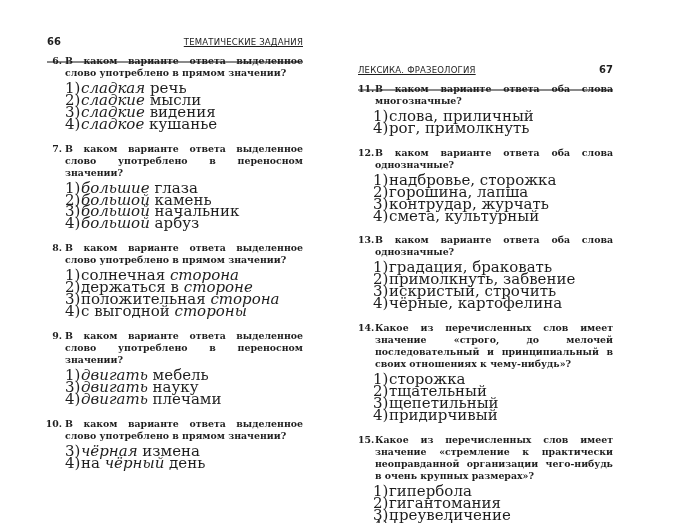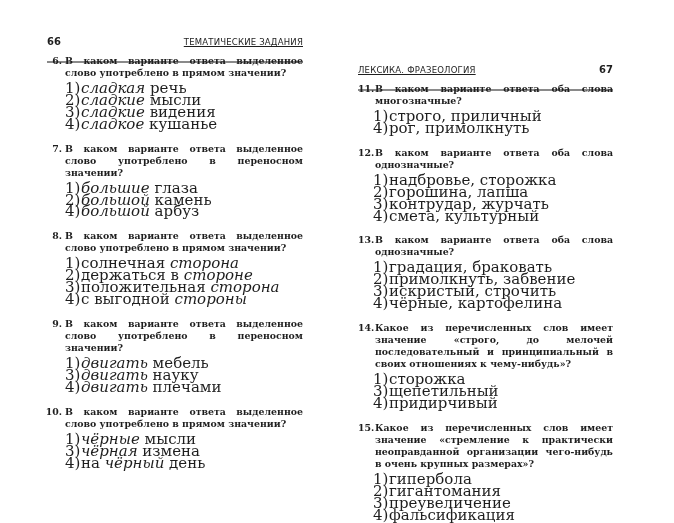--- a/index.html
+++ b/index.html
@@ -50,20 +50,21 @@
         </div>
       </div>
       <div class="q">
         <div class="qhead">
           <span class="qnum">7.</span>
           <span class="qtext">В каком варианте ответа выделенное слово употреблено в переносном значении?</span>
         </div>
         <div class="opts">
           <div class="opt"><span class="n">1)</span><span></span><i>большие</i><span> глаза</span></div>
           <div class="opt"><span class="n">2)</span><span></span><i>большой</i><span> камень</span></div>
+          <div class="opt"><span class="n">3)</span><span></span><i>большой</i><span> начальник</span></div>
           <div class="opt"><span class="n">4)</span><span></span><i>большой</i><span> арбуз</span></div>
         </div>
       </div>
       <div class="q">
         <div class="qhead">
           <span class="qnum">8.</span>
           <span class="qtext">В каком варианте ответа выделенное слово употреблено в прямом значении?</span>
         </div>
         <div class="opts">
           <div class="opt"><span class="n">1)</span><span>солнечная </span><i>сторона</i><span></span></div>
@@ -82,41 +83,40 @@
           <div class="opt"><span class="n">3)</span><span></span><i>двигать</i><span> науку</span></div>
           <div class="opt"><span class="n">4)</span><span></span><i>двигать</i><span> плечами</span></div>
         </div>
       </div>
       <div class="q">
         <div class="qhead">
           <span class="qnum">10.</span>
           <span class="qtext">В каком варианте ответа выделенное слово употреблено в прямом значении?</span>
         </div>
         <div class="opts">
-          <div class="opt"><span class="n">1)</span><span></span><i>чёрные</i><span> мысли</span></div>
           <div class="opt"><span class="n">3)</span><span></span><i>чёрная</i><span> измена</span></div>
           <div class="opt"><span class="n">4)</span><span>на </span><i>чёрный</i><span> день</span></div>
         </div>
       </div>
     </div>
 </div>
 
 <div class="page right">
   <div class="header">
     <span class="runhead">ЛЕКСИКА. ФРАЗЕОЛОГИЯ</span>
     <span class="pnum">67</span>
   </div>
   <div class="content">
       <div class="q">
         <div class="qhead">
           <span class="qnum">11.</span>
           <span class="qtext">В каком варианте ответа оба слова многозначные?</span>
         </div>
         <div class="opts">
-          <div class="opt"><span class="n">1)</span><span>строго, приличный</span><i></i><span></span></div>
+          <div class="opt"><span class="n">1)</span><span>слова, приличный</span><i></i><span></span></div>
           <div class="opt"><span class="n">4)</span><span>рог, примолкнуть</span><i></i><span></span></div>
         </div>
       </div>
       <div class="q">
         <div class="qhead">
           <span class="qnum">12.</span>
           <span class="qtext">В каком варианте ответа оба слова однозначные?</span>
         </div>
         <div class="opts">
           <div class="opt"><span class="n">1)</span><span>надбровье, сторожка</span><i></i><span></span></div>
@@ -137,20 +137,21 @@
           <div class="opt"><span class="n">4)</span><span>чёрные, картофелина</span><i></i><span></span></div>
         </div>
       </div>
       <div class="q">
         <div class="qhead">
           <span class="qnum">14.</span>
           <span class="qtext">Какое из перечисленных слов имеет значение «строго, до мелочей последовательный и принципиальный в своих отношениях к чему-нибудь»?</span>
         </div>
         <div class="opts">
           <div class="opt"><span class="n">1)</span><span>сторожка</span><i></i><span></span></div>
+          <div class="opt"><span class="n">2)</span><span>тщательный</span><i></i><span></span></div>
           <div class="opt"><span class="n">3)</span><span>щепетильный</span><i></i><span></span></div>
           <div class="opt"><span class="n">4)</span><span>придирчивый</span><i></i><span></span></div>
         </div>
       </div>
       <div class="q">
         <div class="qhead">
           <span class="qnum">15.</span>
           <span class="qtext">Какое из перечисленных слов имеет значение «стремление к практически неоправданной организации чего-нибудь в очень крупных размерах»?</span>
         </div>
         <div class="opts">

